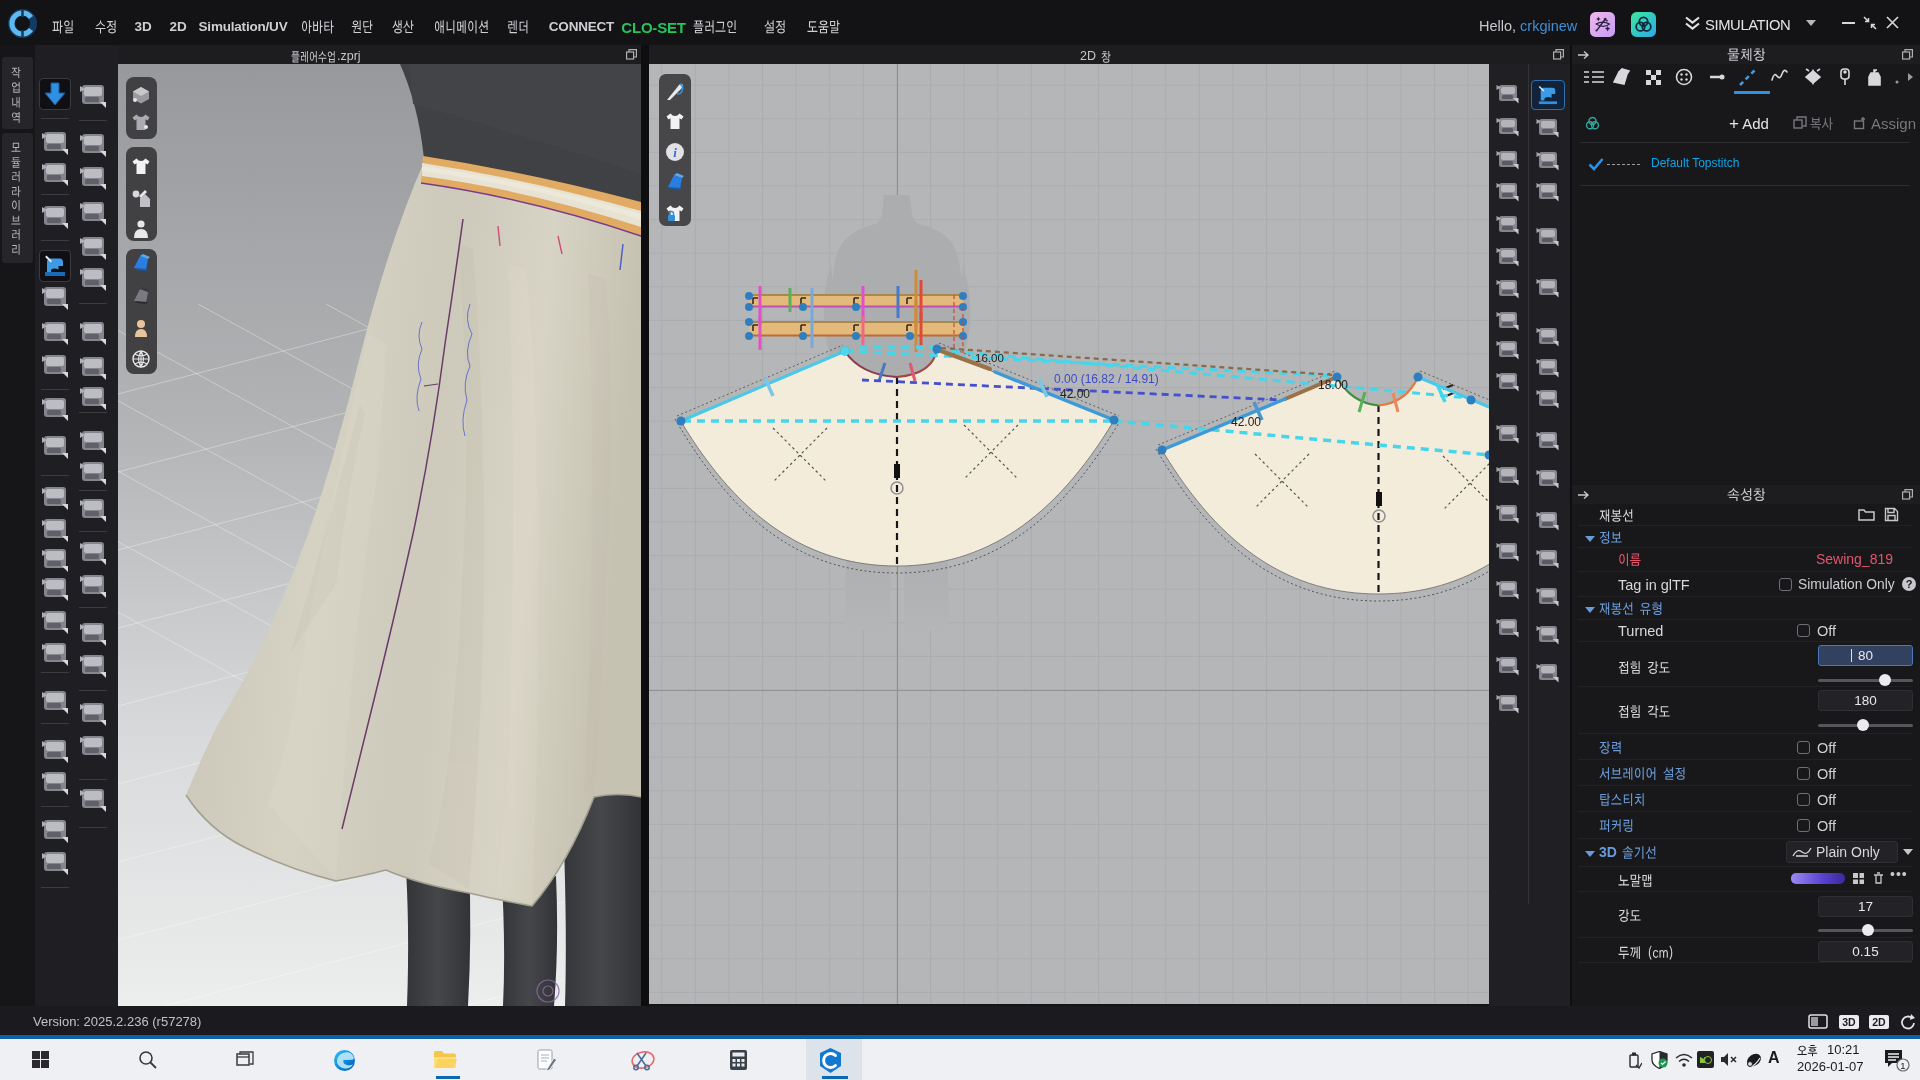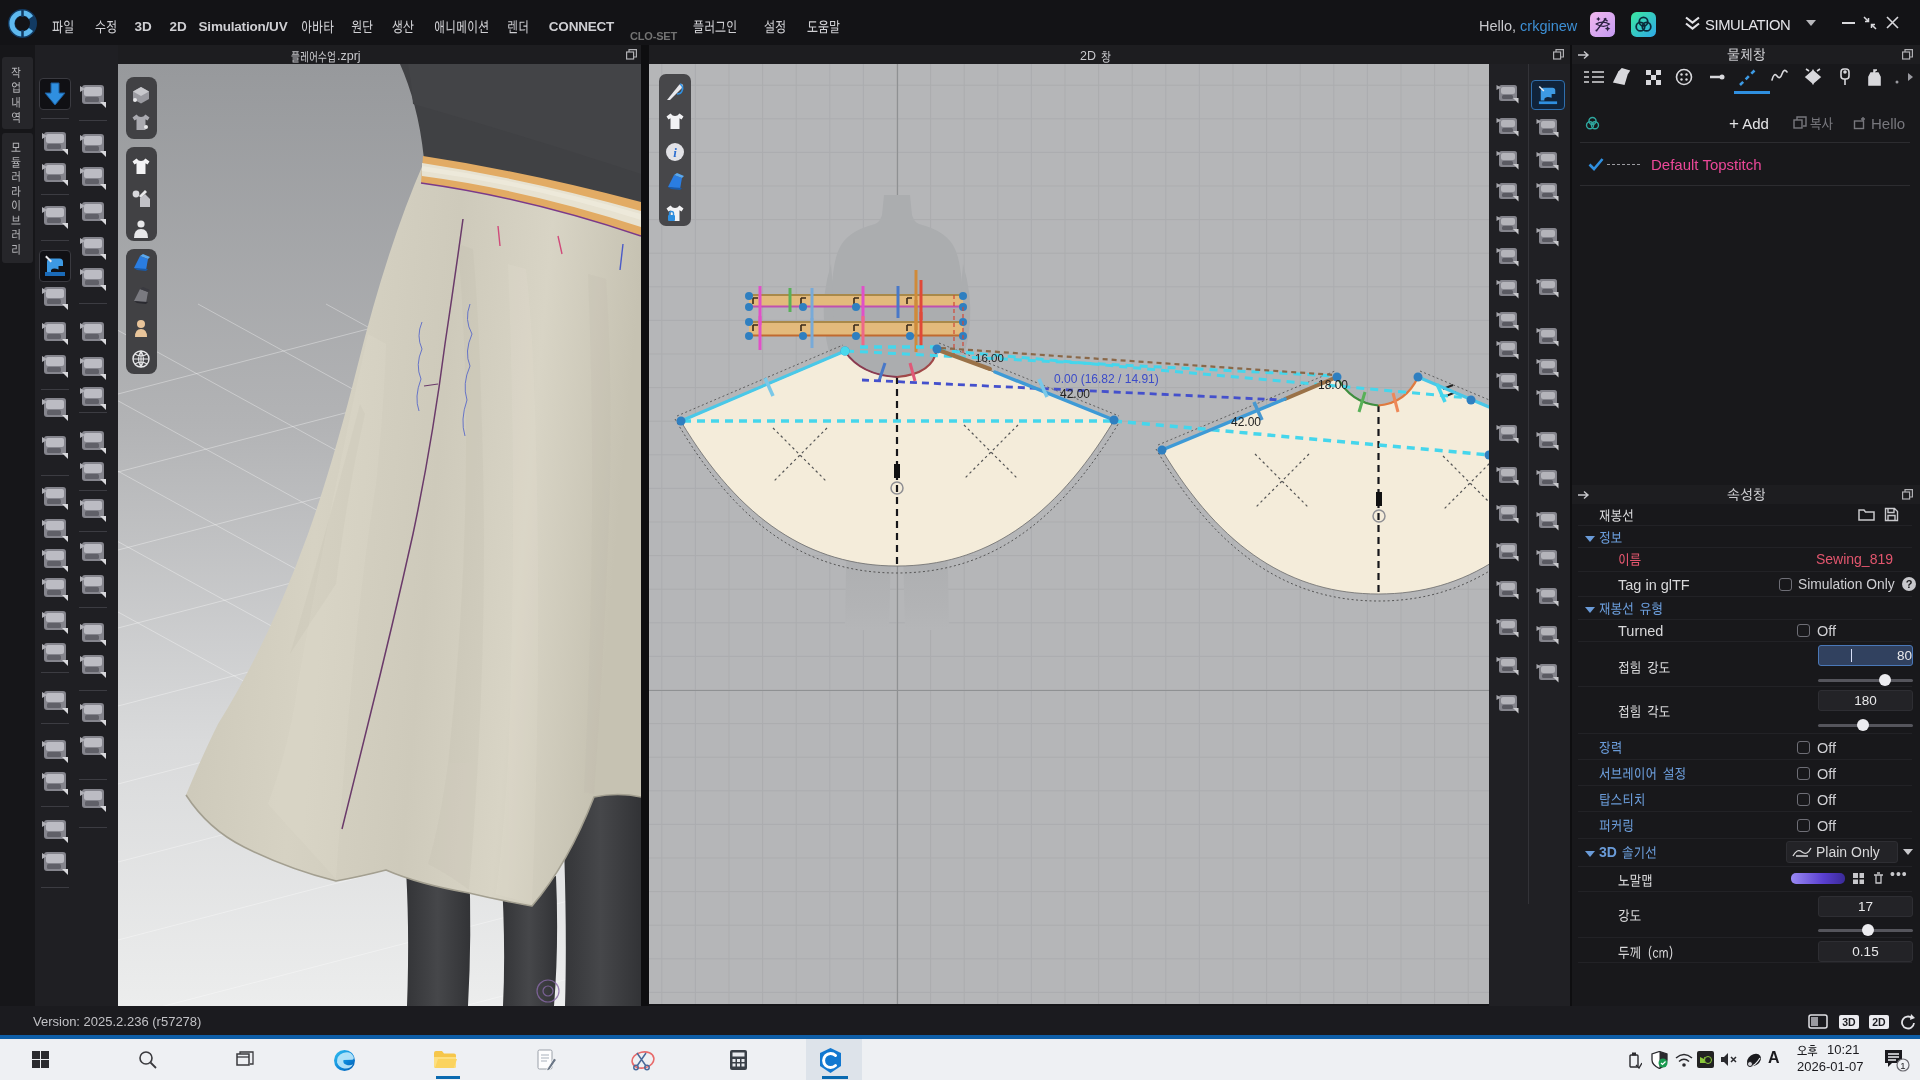--- a/index.html
+++ b/index.html
@@ -76,21 +76,21 @@
         <g fill="#cfcfd3" transform="translate(0 14.2) scale(0.014160 -0.014160)">
           <path transform="translate(0 0) scale(0.78 1)" d="M43 14V96H449V363H545V96H947V14ZM179 324V766H829V683H273V406H834V324Z"></path>
           <path transform="translate(777 0) scale(0.78 1)" d="M179 -76V225H816V-76ZM273 2H722V148H273ZM44 335V413H947V335H543V205H451V335ZM151 661Q151 741 250 783Q349 825 498 825Q592 825 668 808Q744 791 794 753Q844 715 844 661Q844 606 794 568Q745 530 668 513Q592 496 498 496Q347 496 249 538Q151 581 151 661ZM255 661Q255 615 327 592Q399 570 498 570Q599 570 670 593Q741 616 741 661Q741 705 670 728Q598 752 498 752Q402 752 328 729Q255 706 255 661Z"></path>
           <path transform="translate(1554 0) scale(0.78 1)" d="M199 -75V167H736V257H193V336H830V98H292V4H859V-75ZM735 381V836H829V644H952V560H829V381ZM95 429V794H560V429ZM188 504H468V720H188Z"></path>
         </g>
       </svg>
       <div class="abs" style="left:143px;top:19px;transform:translateX(-50%);font-size:13.5px;font-weight:bold;letter-spacing:-0.2px;color:#cfcfd3">3D</div>
       <div class="abs" style="left:178px;top:19px;transform:translateX(-50%);font-size:13.5px;font-weight:bold;letter-spacing:-0.2px;color:#cfcfd3">2D</div>
       <div class="abs" style="left:243px;top:19px;transform:translateX(-50%);font-size:13.5px;font-weight:bold;letter-spacing:-0.2px;color:#cfcfd3">Simulation/UV</div>
       <div class="abs" style="left:581.5px;top:19px;transform:translateX(-50%);font-size:13.5px;font-weight:bold;letter-spacing:-0.2px;color:#cfcfd3">CONNECT</div>
-      <div class="abs" style="left:653.5px;top:30px;transform:translateX(-50%);font-size:11px;font-weight:bold;letter-spacing:-0.2px;color:#737373">CLO-SET</div>
+      <div class="abs" style="left:653.5px;top:19px;transform:translateX(-50%);font-size:15px;font-weight:bold;letter-spacing:-0.2px;color:#22c55e">CLO-SET</div>
       <div class="abs" style="left:1479px;top:18px;font-size:14.5px;color:#c8c8cc">Hello, <span style="color:#3d8fd4">crkginew</span></div>
       <svg class="abs" style="left:1590px;top:12px" width="25" height="25" viewBox="0 0 27 27">
 <defs>
           <linearGradient id="pk" x1="0" y1="0" x2="1" y2="1">
 <stop offset="0" stop-color="#f2b8ee"></stop>
             <stop offset="1" stop-color="#c49af2"></stop>
           </linearGradient>
         </defs>
 <rect width="27" height="27" rx="6" fill="url(#pk)"></rect>
 <g stroke="#2a2040" stroke-width="1.6" fill="none" stroke-linecap="round">
@@ -1189,27 +1189,27 @@
           <path transform="translate(0 0) scale(0.85 1)" d="M160 91V167H809V-98H716V91ZM44 265V343H450V476H545V343H947V265ZM178 456V826H271V717H724V826H817V456ZM271 533H724V644H271Z"></path>
           <path transform="translate(847 0) scale(0.85 1)" d="M708 -90V836H803V444H956V353H803V-90ZM16 103Q66 142 110 193Q154 244 194 310Q235 377 258 462Q282 547 282 638V784H375V641Q375 552 401 468Q427 383 468 318Q510 254 548 210Q586 167 625 134L557 73Q501 120 430 216Q360 312 331 402Q307 310 236 208Q164 107 91 44Z"></path>
         </g>
       </svg>
       <svg class="abs" style="left:283px;top:71px" width="14" height="14" viewBox="0 0 14 14">
 <g fill="none" stroke="#77777d" stroke-width="1.4">
           <rect x="1.5" y="5" width="9" height="7.5"></rect>
           <path d="M8 3 h4 M10 1 v4"></path>
         </g>
       </svg>
-      <div class="abs" style="left:301px;top:70px;font-size:15px;color:#77777d">Hello</div>
+      <div class="abs" style="left:301px;top:70px;font-size:15px;color:#77777d">Assign</div>
       <div class="abs" style="left:10px;top:97px;width:330px;height:1px;background:#2c2c30"></div>
       <svg class="abs" style="left:18px;top:112px" width="16" height="14" viewBox="0 0 16 14">
 <path d="M1.5 7.5 L6 12 L14.5 2" fill="none" stroke="#2f8fe0" stroke-width="2.6"></path>
       </svg>
       <div class="abs" style="left:37px;top:119px;width:33px;border-top:1.6px dashed #9a9aa0"></div>
-      <div class="abs" style="left:81px;top:111px;font-size:15px;color:#ec4899">Default Topstitch</div>
+      <div class="abs" style="left:81px;top:111px;font-size:12px;color:#0ea5e9">Default Topstitch</div>
       <div class="abs" style="left:10px;top:140px;width:330px;height:1px;background:#2c2c30"></div>
       <div class="abs" style="left:0;top:440px;width:350px;height:19px;background:#1d1d20"></div>
       <svg style="position:absolute;left:156.6px;top:441px;" width="38.8" height="17.5" viewBox="0 0 38.8 17.5">
         <g fill="#c8c8cc" transform="translate(0 13.7) scale(0.013672 -0.013672)">
           <path transform="translate(0 0) scale(0.95 1)" d="M162 116V193H808V-97H715V116ZM44 303V380H450V533H544V380H947V303ZM101 553Q183 577 260 614Q336 651 394 704Q452 758 452 810V834H545V810Q545 758 606 704Q666 650 742 614Q818 577 895 555L851 485Q756 511 652 569Q547 627 499 692Q452 627 352 570Q251 514 146 483Z"></path>
           <path transform="translate(946 0) scale(0.95 1)" d="M210 93Q210 178 302 226Q395 274 548 274Q702 274 796 226Q889 179 889 93Q889 8 794 -40Q700 -88 548 -87Q394 -86 302 -39Q210 8 210 93ZM311 93Q311 45 374 20Q436 -6 548 -6Q655 -6 722 20Q788 47 788 93Q788 142 724 168Q659 193 548 193Q437 193 374 167Q311 141 311 93ZM568 555V638H775V836H869V273H775V555ZM39 366Q90 392 134 424Q177 455 218 498Q260 541 284 597Q309 653 309 715V811H402V717Q402 661 426 610Q449 558 488 519Q528 480 567 452Q606 424 649 401L594 337Q533 363 464 423Q394 483 357 547Q323 477 248 408Q172 338 96 301Z"></path>
           <path transform="translate(1892 0) scale(0.95 1)" d="M184 71Q184 150 274 193Q365 236 516 236Q668 236 759 193Q850 150 850 71Q850 -8 758 -51Q667 -94 516 -93Q363 -92 274 -50Q184 -8 184 71ZM287 71Q287 29 348 6Q410 -16 516 -16Q619 -16 684 7Q748 30 748 71Q748 114 685 136Q622 159 516 159Q411 159 349 136Q287 114 287 71ZM731 240V836H825V553H948V468H825V240ZM196 744V818H534V744ZM49 320Q147 355 226 419Q306 483 310 543V577H83V653H634V577H420V545Q423 496 495 438Q567 381 645 351L595 287Q539 308 470 354Q400 400 367 443Q331 393 256 338Q182 284 101 255Z"></path>
         </g>
       </svg>
       <svg class="abs" style="left:8px;top:445px" width="12" height="10" viewBox="0 0 12 10">
@@ -1266,21 +1266,21 @@
       <div class="abs" style="left:227px;top:579px;width:13px;height:13px;border:1.4px solid #6e6e76;border-radius:3px"></div>
       <div class="abs" style="left:247px;top:578px;font-size:14.5px;color:#cfcfd3">Off</div>
       <svg style="position:absolute;left:48px;top:614px;" width="52.2" height="17.5" viewBox="0 0 52.2 17.5">
         <g fill="#d8d8da" transform="translate(0 13.7) scale(0.013672 -0.013672)">
           <path transform="translate(0 0) scale(0.85 1)" d="M234 -76V299H327V200H777V299H870V-76ZM327 4H777V124H327ZM582 534V616H775V836H869V334H775V534ZM58 375Q110 394 166 428Q221 462 270 520Q318 579 320 640V706H110V785H627V706H421V642Q423 601 448 560Q473 519 511 488Q549 456 586 433Q623 410 659 394L610 332Q546 358 474 412Q403 467 372 515Q339 460 262 400Q186 340 111 311Z"></path>
           <path transform="translate(847 0) scale(0.85 1)" d="M230 -85V195H869V-85ZM324 -10H776V120H324ZM775 242V836H869V242ZM209 739V813H555V739ZM74 596V669H658V596ZM116 411Q116 476 192 511Q269 546 381 546Q493 546 570 511Q646 476 646 411Q646 347 570 312Q493 276 381 276Q269 276 192 311Q116 346 116 411ZM216 411Q216 378 263 361Q310 344 381 344Q450 344 498 361Q546 378 546 411Q546 445 500 462Q453 478 381 478Q310 478 263 461Q216 444 216 411Z"></path>
           <path transform="translate(2128 0) scale(0.85 1)" d="M186 98Q186 185 276 236Q367 286 517 286Q669 286 760 236Q851 186 851 98Q851 11 759 -39Q667 -89 517 -88Q365 -87 276 -38Q186 11 186 98ZM286 98Q286 49 348 22Q409 -6 517 -6Q622 -6 686 22Q751 50 751 98Q751 149 688 176Q624 204 517 204Q409 204 348 176Q286 148 286 98ZM731 284V836H825V590H952V506H825V284ZM55 372Q216 426 330 516Q444 606 459 702H114V785H568Q568 707 537 636Q506 566 460 516Q415 467 350 423Q286 379 229 352Q172 326 108 303Z"></path>
           <path transform="translate(2975 0) scale(0.85 1)" d="M43 14V96H449V363H545V96H947V14ZM179 324V766H829V683H273V406H834V324Z"></path>
         </g>
       </svg>
-      <div class="abs" style="left:248px;top:600px;width:95px;height:21px;background:#31415f;border:1px solid #4a78b8;border-radius:3px;color:#e8e8ea;font-size:13.5px;text-align:right;line-height:19px">80</div>
+      <div class="abs" style="left:248px;top:600px;width:95px;height:21px;background:#31415f;border:1px solid #4a78b8;border-radius:3px;color:#e8e8ea;font-size:13.5px;text-align:center;line-height:19px">80</div>
       <div class="abs" style="left:281px;top:604px;width:1px;height:13px;background:#d8e0f8"></div>
       <div class="abs" style="left:248px;top:634px;width:95px;height:3px;background:#55555c;border-radius:2px"></div>
       <div class="abs" style="left:309px;top:629px;width:12px;height:12px;background:#ececf0;border-radius:50%"></div>
       <svg style="position:absolute;left:48px;top:658px;" width="52.2" height="17.5" viewBox="0 0 52.2 17.5">
         <g fill="#d8d8da" transform="translate(0 13.7) scale(0.013672 -0.013672)">
           <path transform="translate(0 0) scale(0.85 1)" d="M234 -76V299H327V200H777V299H870V-76ZM327 4H777V124H327ZM582 534V616H775V836H869V334H775V534ZM58 375Q110 394 166 428Q221 462 270 520Q318 579 320 640V706H110V785H627V706H421V642Q423 601 448 560Q473 519 511 488Q549 456 586 433Q623 410 659 394L610 332Q546 358 474 412Q403 467 372 515Q339 460 262 400Q186 340 111 311Z"></path>
           <path transform="translate(847 0) scale(0.85 1)" d="M230 -85V195H869V-85ZM324 -10H776V120H324ZM775 242V836H869V242ZM209 739V813H555V739ZM74 596V669H658V596ZM116 411Q116 476 192 511Q269 546 381 546Q493 546 570 511Q646 476 646 411Q646 347 570 312Q493 276 381 276Q269 276 192 311Q116 346 116 411ZM216 411Q216 378 263 361Q310 344 381 344Q450 344 498 361Q546 378 546 411Q546 445 500 462Q453 478 381 478Q310 478 263 461Q216 444 216 411Z"></path>
           <path transform="translate(2128 0) scale(0.85 1)" d="M195 148V229H824V-98H730V148ZM731 277V836H825V582H957V496H825V277ZM56 360Q216 415 328 506Q439 598 454 695H113V777H563Q563 699 533 629Q503 559 458 508Q413 458 350 414Q286 369 229 342Q172 314 109 291Z"></path>
           <path transform="translate(2975 0) scale(0.85 1)" d="M43 14V96H449V363H545V96H947V14ZM179 324V766H829V683H273V406H834V324Z"></path>
         </g>

